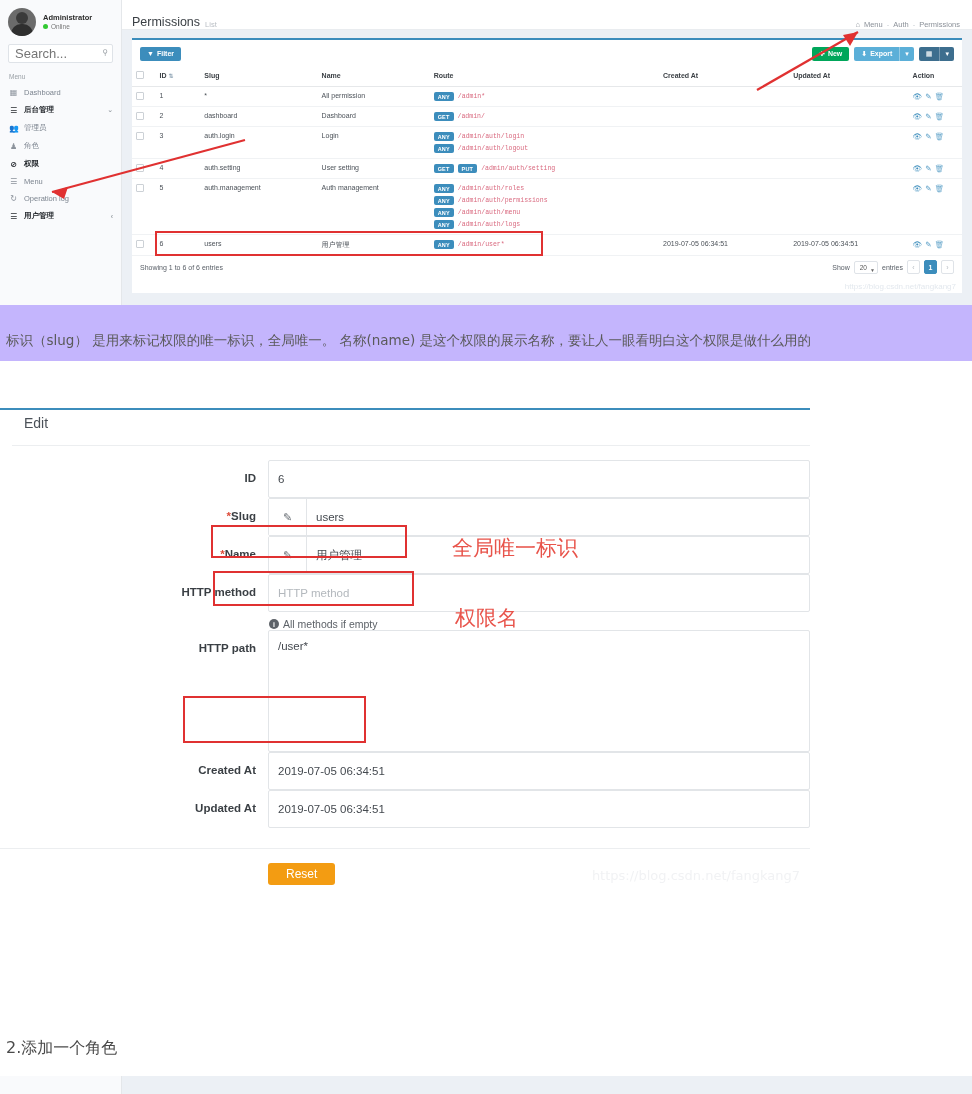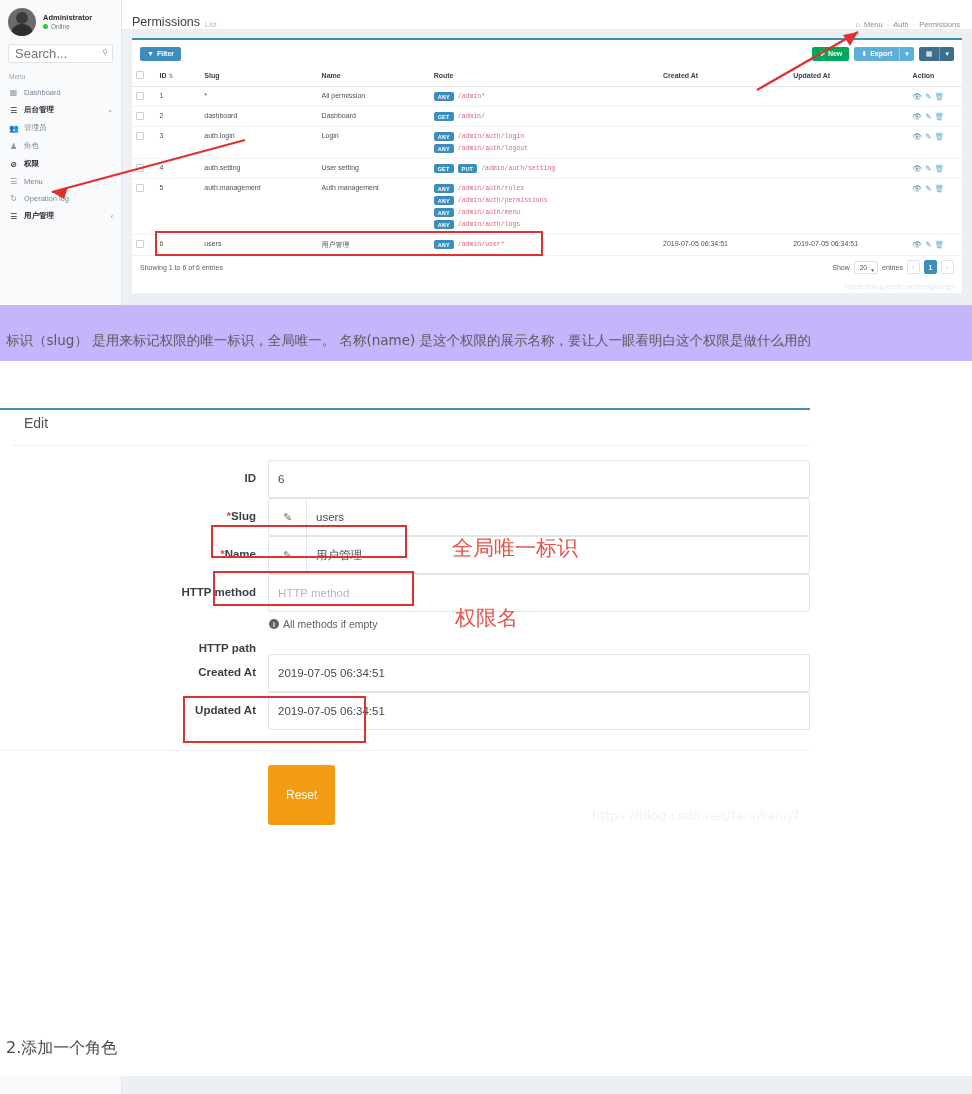--- a/index.html
+++ b/index.html
@@ -167,21 +167,21 @@
   .help {
     font-size: 10.5px; color:#5d6268; padding: 6px 0 0 1px; display:flex; align-items:center; gap:4px;
   }
   .help .i-ic {
     width: 10px; height:10px; border-radius:50%; background:#5d6268; color:#fff;
     font-size: 7px; display:inline-flex; align-items:center; justify-content:center; font-weight:700;
   }
   .form-foot { border-top: 1px solid #eceef0; margin-top: 20px; padding: 14px 0 16px 268px; position:relative; }
   .btn-reset {
     background:#f39c12; color:#fff; border:none; border-radius:3px;
-    font-size: 12px; padding: 23px 18px; font-family: inherit; cursor:pointer;
+    font-size: 12px; padding: 4px 18px; font-family: inherit; cursor:pointer;
   }
   .wm2 {
     position:absolute; right: 10px; bottom: 18px; font-size: 13px; color:#f1f2f4;
     font-family: "DejaVu Sans", sans-serif;
   }
 
   
   .bottom-h { position:absolute; left: 6px; top: 1038px; font-size: 16px; color:#4a4a4a;
     font-family:"DejaVu Sans","Liberation Sans",sans-serif; }
   .bottom-strip { position:absolute; left:0; top:1076px; width:972px; height:18px; background:#fff; }
@@ -540,20 +540,25 @@
               <div class="val ph">HTTP method</div>
             </div>
             <div class="help">
               <span class="i-ic">i</span>
               <span>All methods if empty</span>
             </div>
           </div>
         </div>
         <div class="form-row">
           <div class="form-label">HTTP path</div>
+          <div class="form-ctl">
+            <div class="fld tall">
+              <div class="val">/user*</div>
+            </div>
+          </div>
         </div>
         <div class="form-row">
           <div class="form-label">Created At</div>
           <div class="form-ctl">
             <div class="fld">
               <div class="val">2019-07-05 06:34:51</div>
             </div>
           </div>
         </div>
         <div class="form-row">

